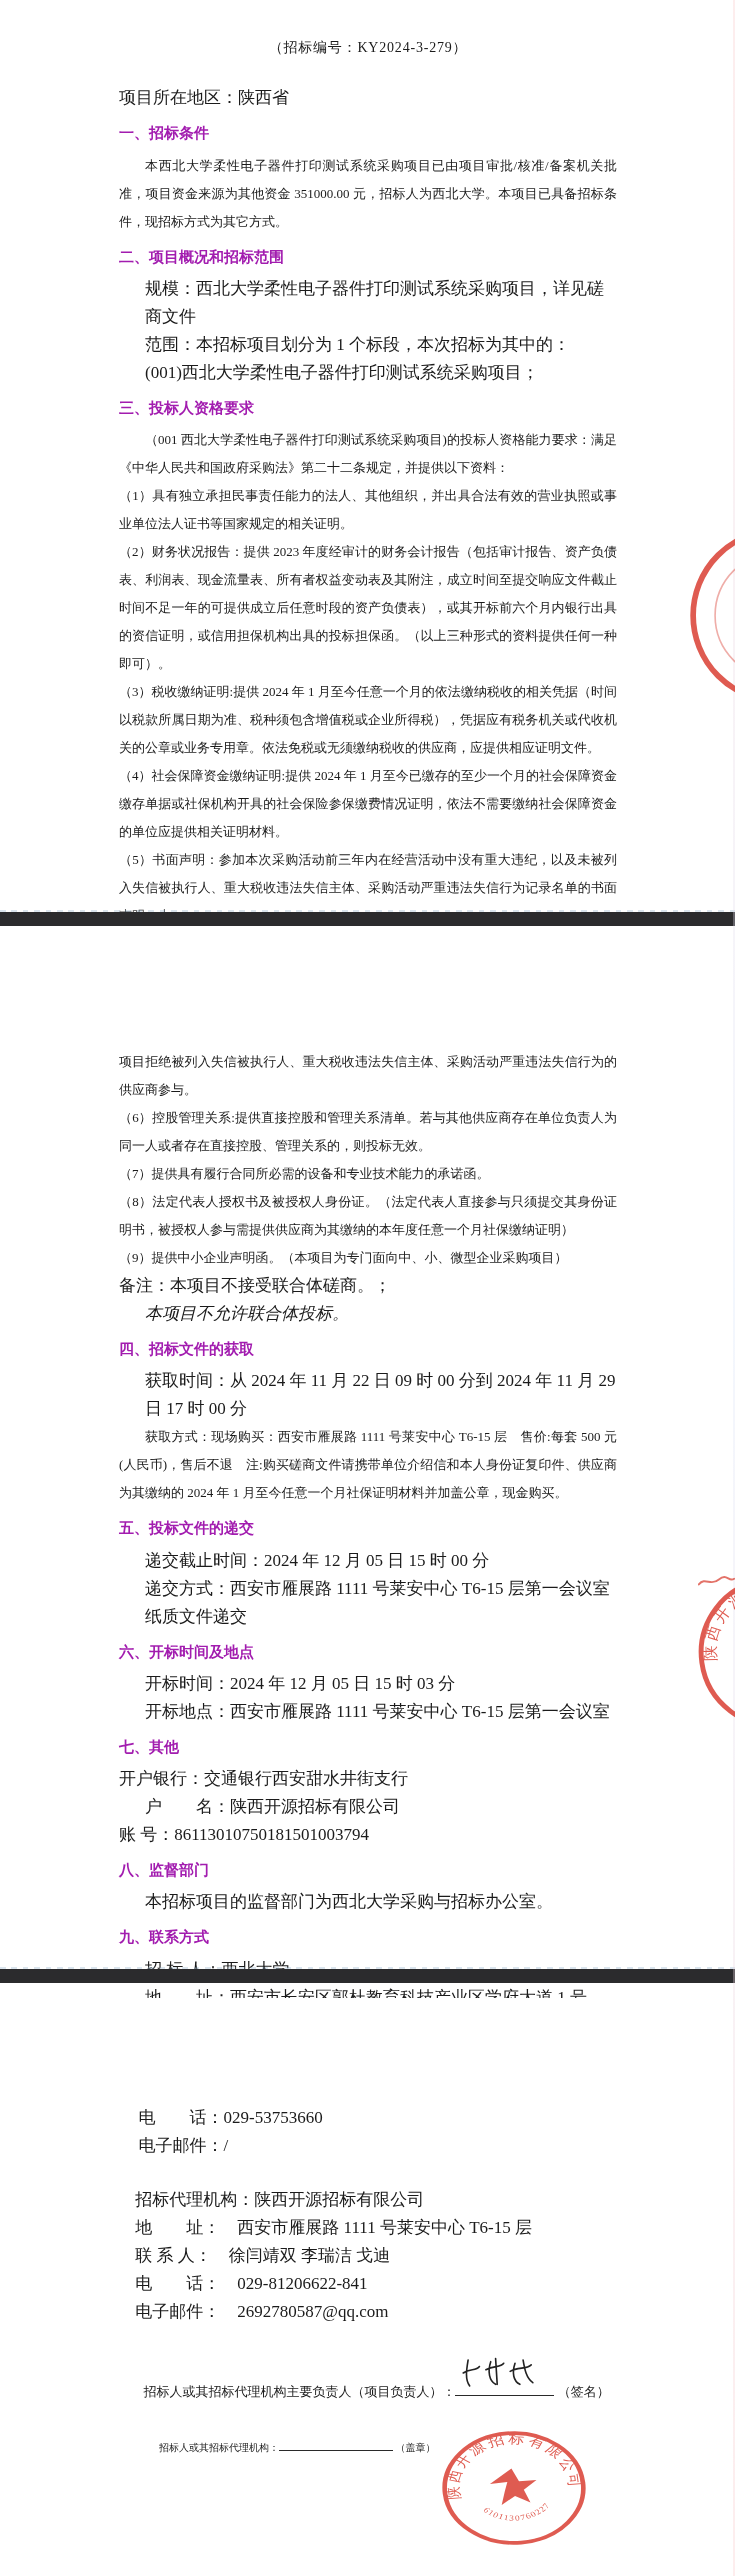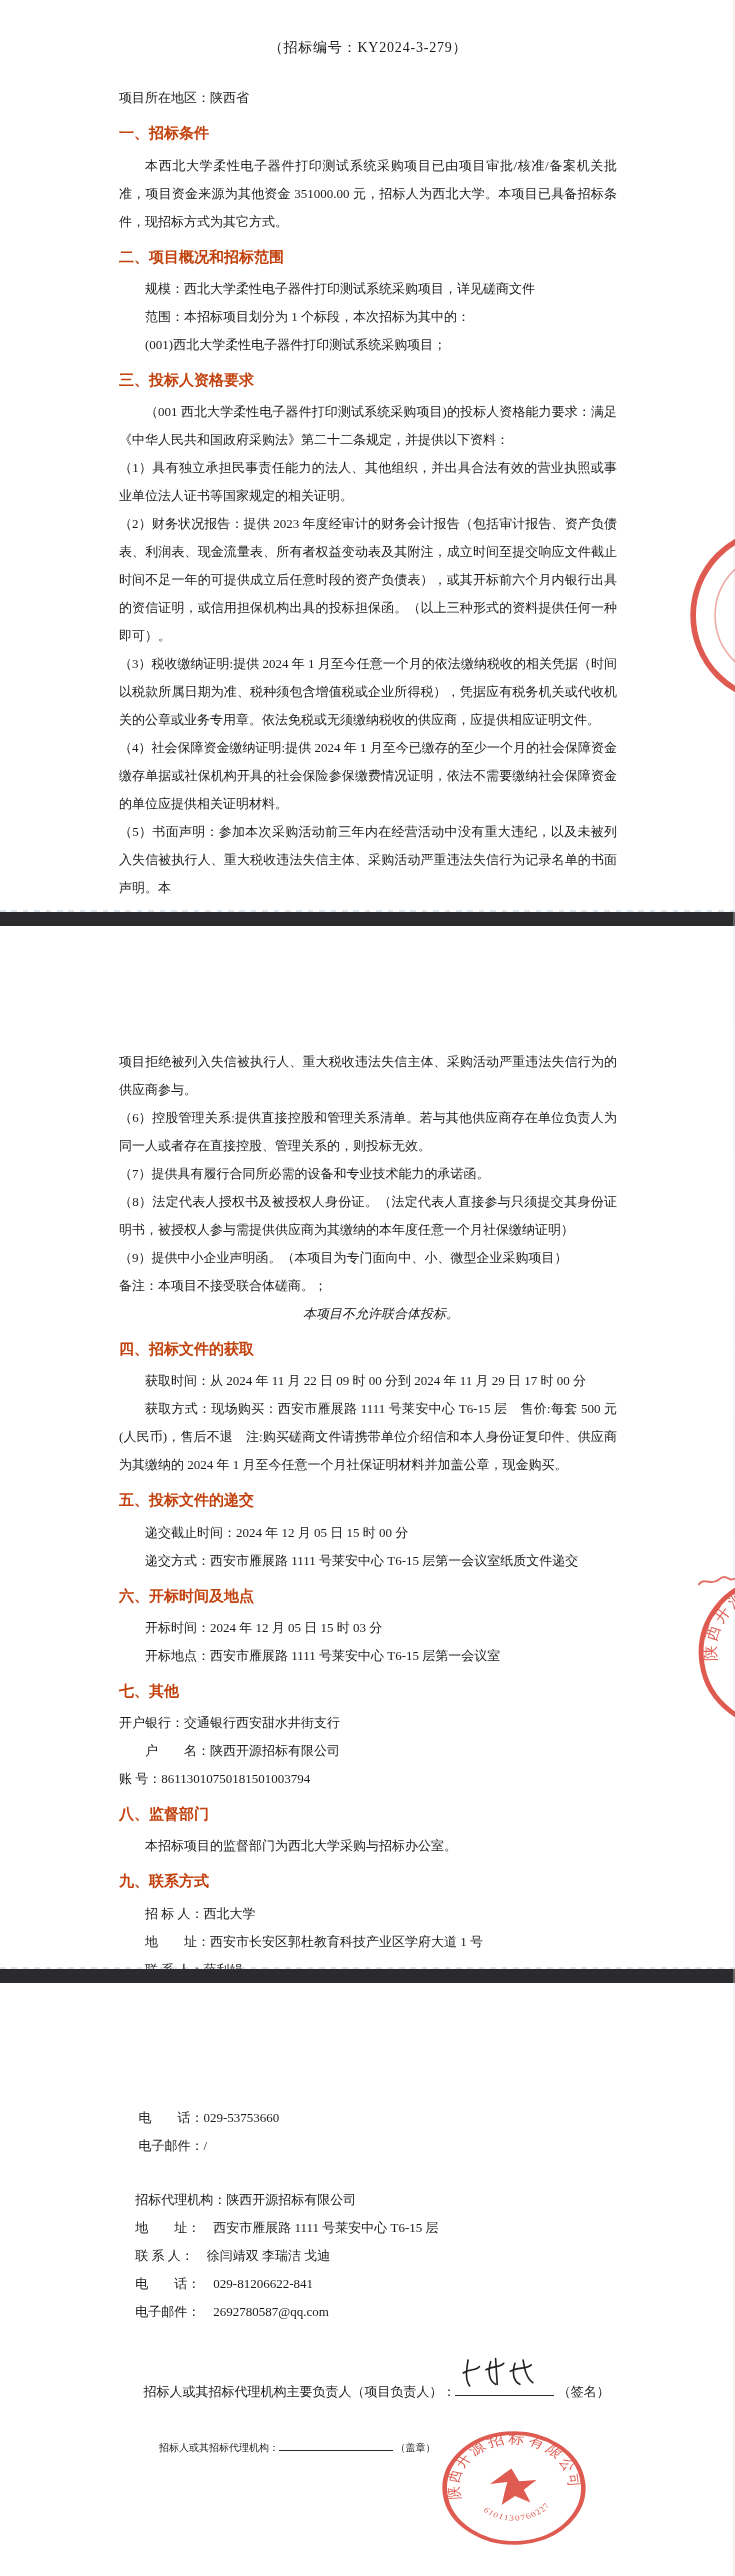--- a/index.html
+++ b/index.html
@@ -18,23 +18,23 @@
   #page2{top:926px;height:1238px;}
   #page3{top:1982px;height:594px;}
   .separator{position:absolute;left:0;width:735px;height:14px;background:var(--separator-color);}
   .separator::before{content:"";position:absolute;left:0;top:-2.4px;width:100%;height:2.4px;
      background:repeating-linear-gradient(90deg,rgba(150,180,205,.35) 0 5.7px,rgba(255,255,255,.15) 5.7px 11.4px);}
   #sep1{top:912px;} #sep2{top:1969px;}
   .edge-noise{position:absolute;top:0;right:0;width:2.4px;height:2576px;
      background:linear-gradient(180deg,rgba(250,205,205,.35),rgba(215,228,250,.30),rgba(250,205,205,.35));}
   .content{margin:0 119px;width:498px;}
   .t{font-size:13px;line-height:28px;text-align:justify;}
-  .line{font-size:13px;line-height:28px;}
+  .line{font-size:17px;line-height:28px;}
   .h{font-family:"Liberation Sans","DejaVu Sans",sans-serif;font-weight:bold;
-     font-size:15px;line-height:23px;color:#c2410c;margin:9px 0 7.3px;}
+     font-size:15px;line-height:23px;color:#a21caf;margin:9px 0 7.3px;}
   .ind{text-indent:26px;}
   .center{text-align:center;text-indent:0;}
   .tender-no{font-size:14px;line-height:24.4px;padding-top:19.5px;letter-spacing:0.8px;}
   .region{margin-top:24.4px;}
   .gap32{height:26px;}
   .pad2{padding-left:26px;}
   .sign-row{margin-top:52px;padding-left:24.4px;font-size:13px;line-height:28px;white-space:nowrap;position:relative;z-index:3;}
   .seal-row{margin-top:28px;padding-left:159px;font-size:10px;line-height:28px;white-space:nowrap;position:relative;z-index:3;}
   .sig-underline{display:inline-block;width:99px;border-bottom:1.3px solid #2a2a2a;position:relative;height:13px;vertical-align:baseline;}
   .sig-svg{position:absolute;left:4.9px;top:-28px;}
@@ -75,21 +75,21 @@
   <div class="separator" id="sep1"></div>
 
   <div class="page" id="page2">
     <div class="content" style="padding-top:106px;">
       <p class="t">项目拒绝被列入失信被执行人、重大税收违法失信主体、采购活动严重违法失信行为的供应商参与。</p>
       <p class="t">（6）控股管理关系:提供直接控股和管理关系清单。若与其他供应商存在单位负责人为同一人或者存在直接控股、管理关系的，则投标无效。</p>
       <p class="t">（7）提供具有履行合同所必需的设备和专业技术能力的承诺函。</p>
       <p class="t">（8）法定代表人授权书及被授权人身份证。（法定代表人直接参与只须提交其身份证明书，被授权人参与需提供供应商为其缴纳的本年度任意一个月社保缴纳证明）</p>
       <p class="t">（9）提供中小企业声明函。（本项目为专门面向中、小、微型企业采购项目）</p>
       <div class="line">备注：本项目不接受联合体磋商。；</div>
-      <div class="line pad2" style="font-style:italic;text-align:center;">本项目不允许联合体投标。</div>
+      <div class="line pad2" style="font-style:italic;">本项目不允许联合体投标。</div>
       <div class="h">四、招标文件的获取</div>
       <div class="line pad2">获取时间：从 2024 年 11 月 22 日 09 时 00 分到 2024 年 11 月 29 日 17 时 00 分</div>
       <p class="t ind">获取方式：现场购买：西安市雁展路 1111 号莱安中心 T6-15 层　售价:每套 500 元(人民币)，售后不退　注:购买磋商文件请携带单位介绍信和本人身份证复印件、供应商为其缴纳的 2024 年 1 月至今任意一个月社保证明材料并加盖公章，现金购买。</p>
       <div class="h">五、投标文件的递交</div>
       <div class="line pad2">递交截止时间：2024 年 12 月 05 日 15 时 00 分</div>
       <div class="line pad2">递交方式：西安市雁展路 1111 号莱安中心 T6-15 层第一会议室纸质文件递交</div>
       <div class="h">六、开标时间及地点</div>
       <div class="line pad2">开标时间：2024 年 12 月 05 日 15 时 03 分</div>
       <div class="line pad2">开标地点：西安市雁展路 1111 号莱安中心 T6-15 层第一会议室</div>
       <div class="h">七、其他</div>

